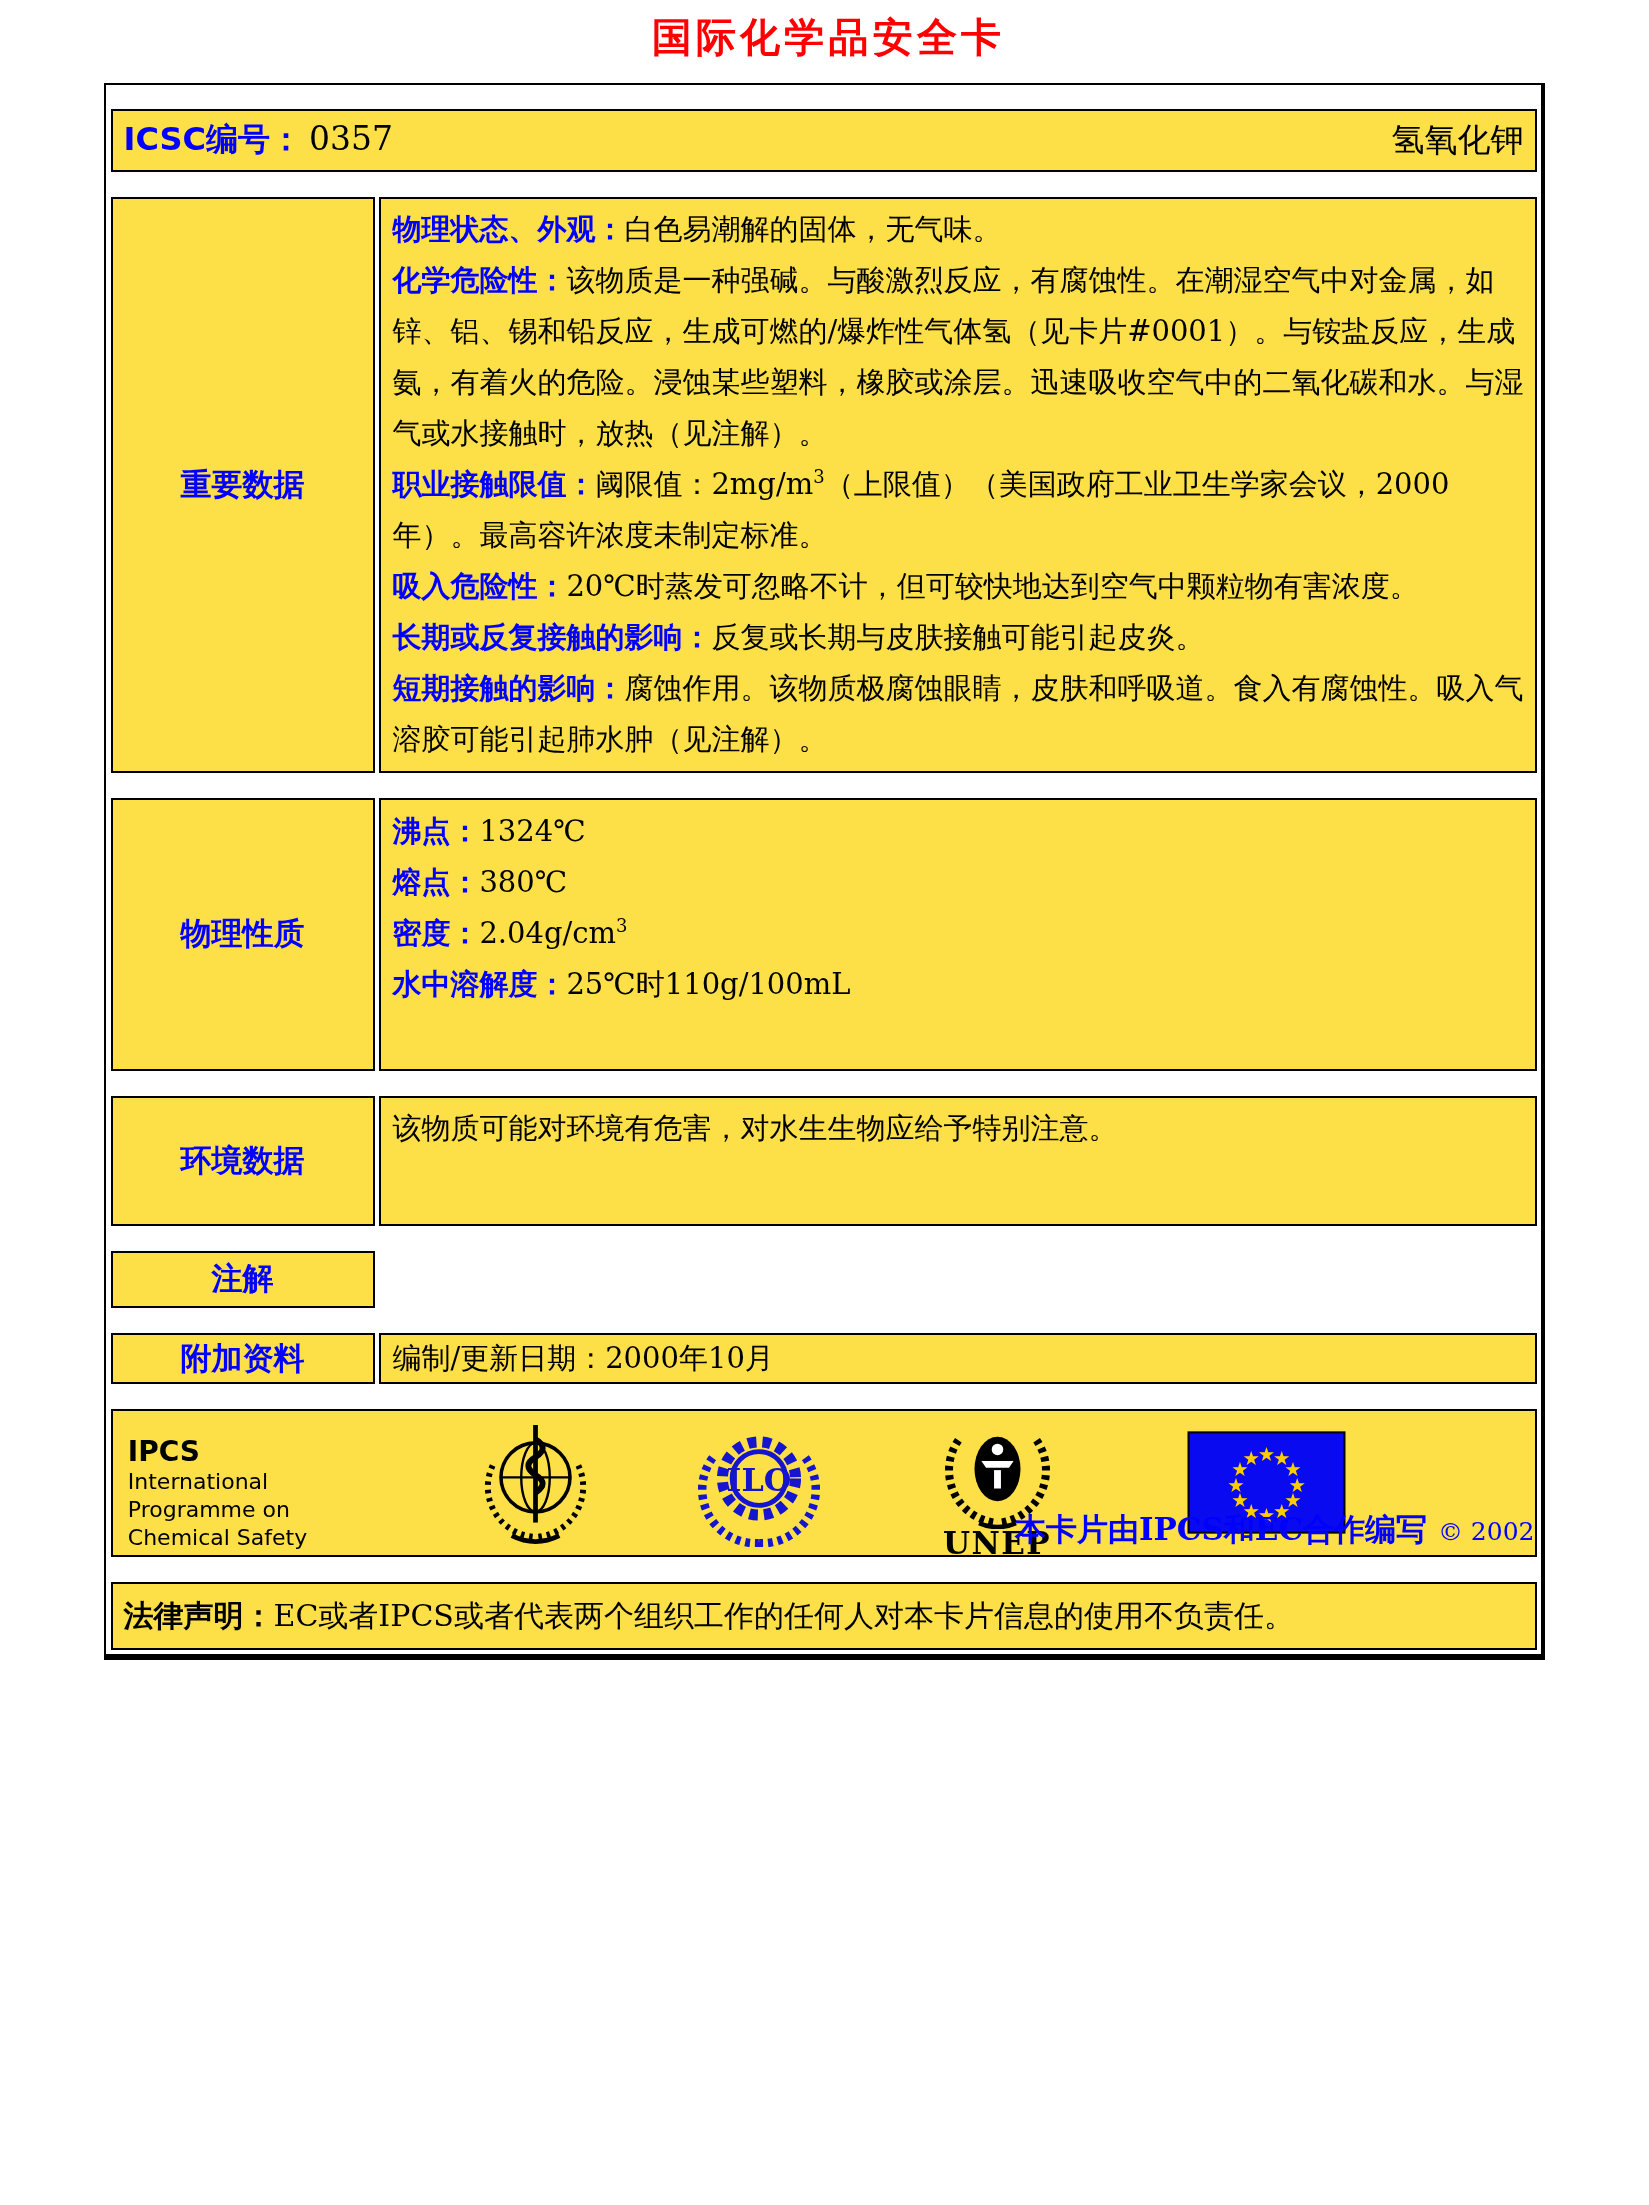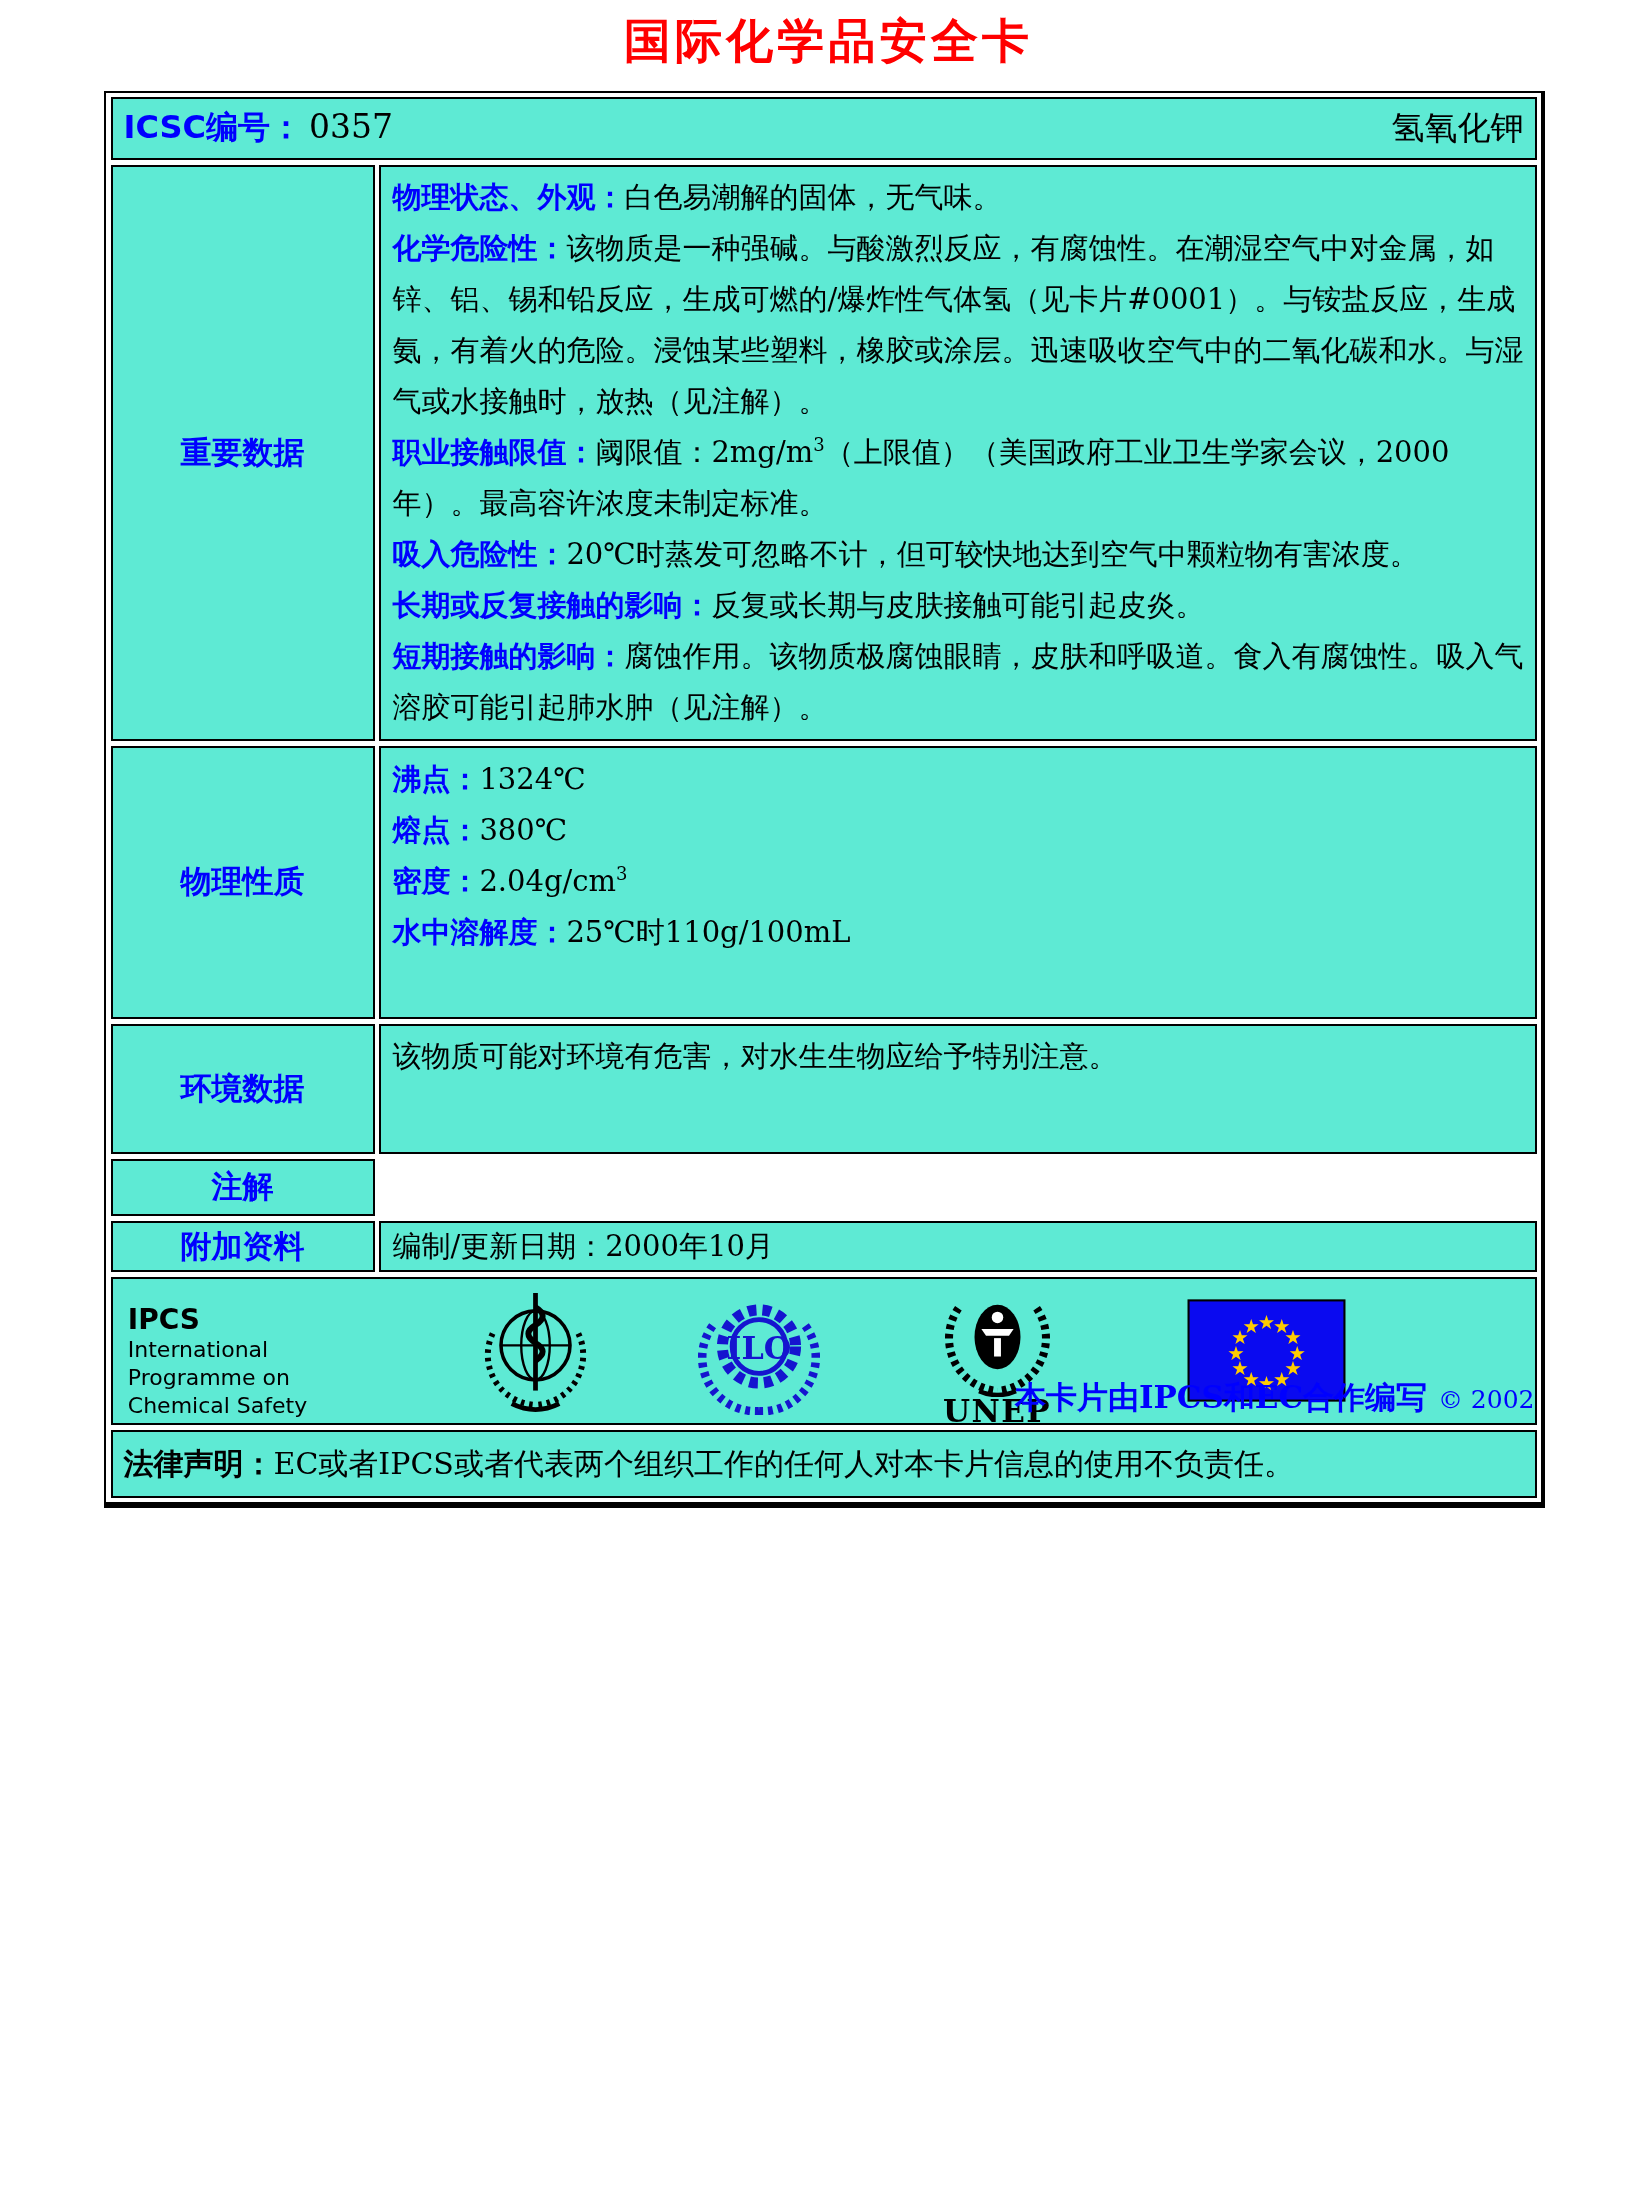--- a/index.html
+++ b/index.html
@@ -4,30 +4,30 @@
 <style>
   html,body{margin:0;padding:0;}
   body{
     width:1649px; height:2205px; background:#ffffff;
     font-family:"DejaVu Serif","Liberation Serif",serif;
     color:#000;
   }
   .page-title{
     text-align:center; margin:9.8px 0 18px 0;
     font-family:"DejaVu Serif","Liberation Serif",serif;
-    font-weight:bold; font-size:47px; letter-spacing:4.2px;padding-left:8px;
+    font-weight:bold; font-size:40px; letter-spacing:4.2px;padding-left:8px;
   }
   .card{
     width:1426px; margin:0 auto;
     border:2.8px solid #000; border-right-width:4.9px; border-bottom-width:6.3px;
     padding:4.2px; background:#fff;
   }
   .row{display:flex; gap:4.9px; margin-bottom:4.9px;}
   .row:last-child{margin-bottom:0;}
-  .cell{border:2.1px solid #000; background:#5eead4; box-sizing:border-box;}
+  .cell{border:2.1px solid #000; background:#fde047; box-sizing:border-box;margin-top:20px;}
   .full-cell{flex:1; padding:7px 11px;}
   .label-cell{
     flex:0 0 264px; display:flex; align-items:center; justify-content:center;
     padding:5.6px;
   }
   .content-cell{flex:1; padding:5.6px 11px;}
   .section-label{
     font-family:"DejaVu Sans","Liberation Sans",sans-serif;
     font-weight:bold; font-size:31px; color:#0000FF; white-space:nowrap;
   }

